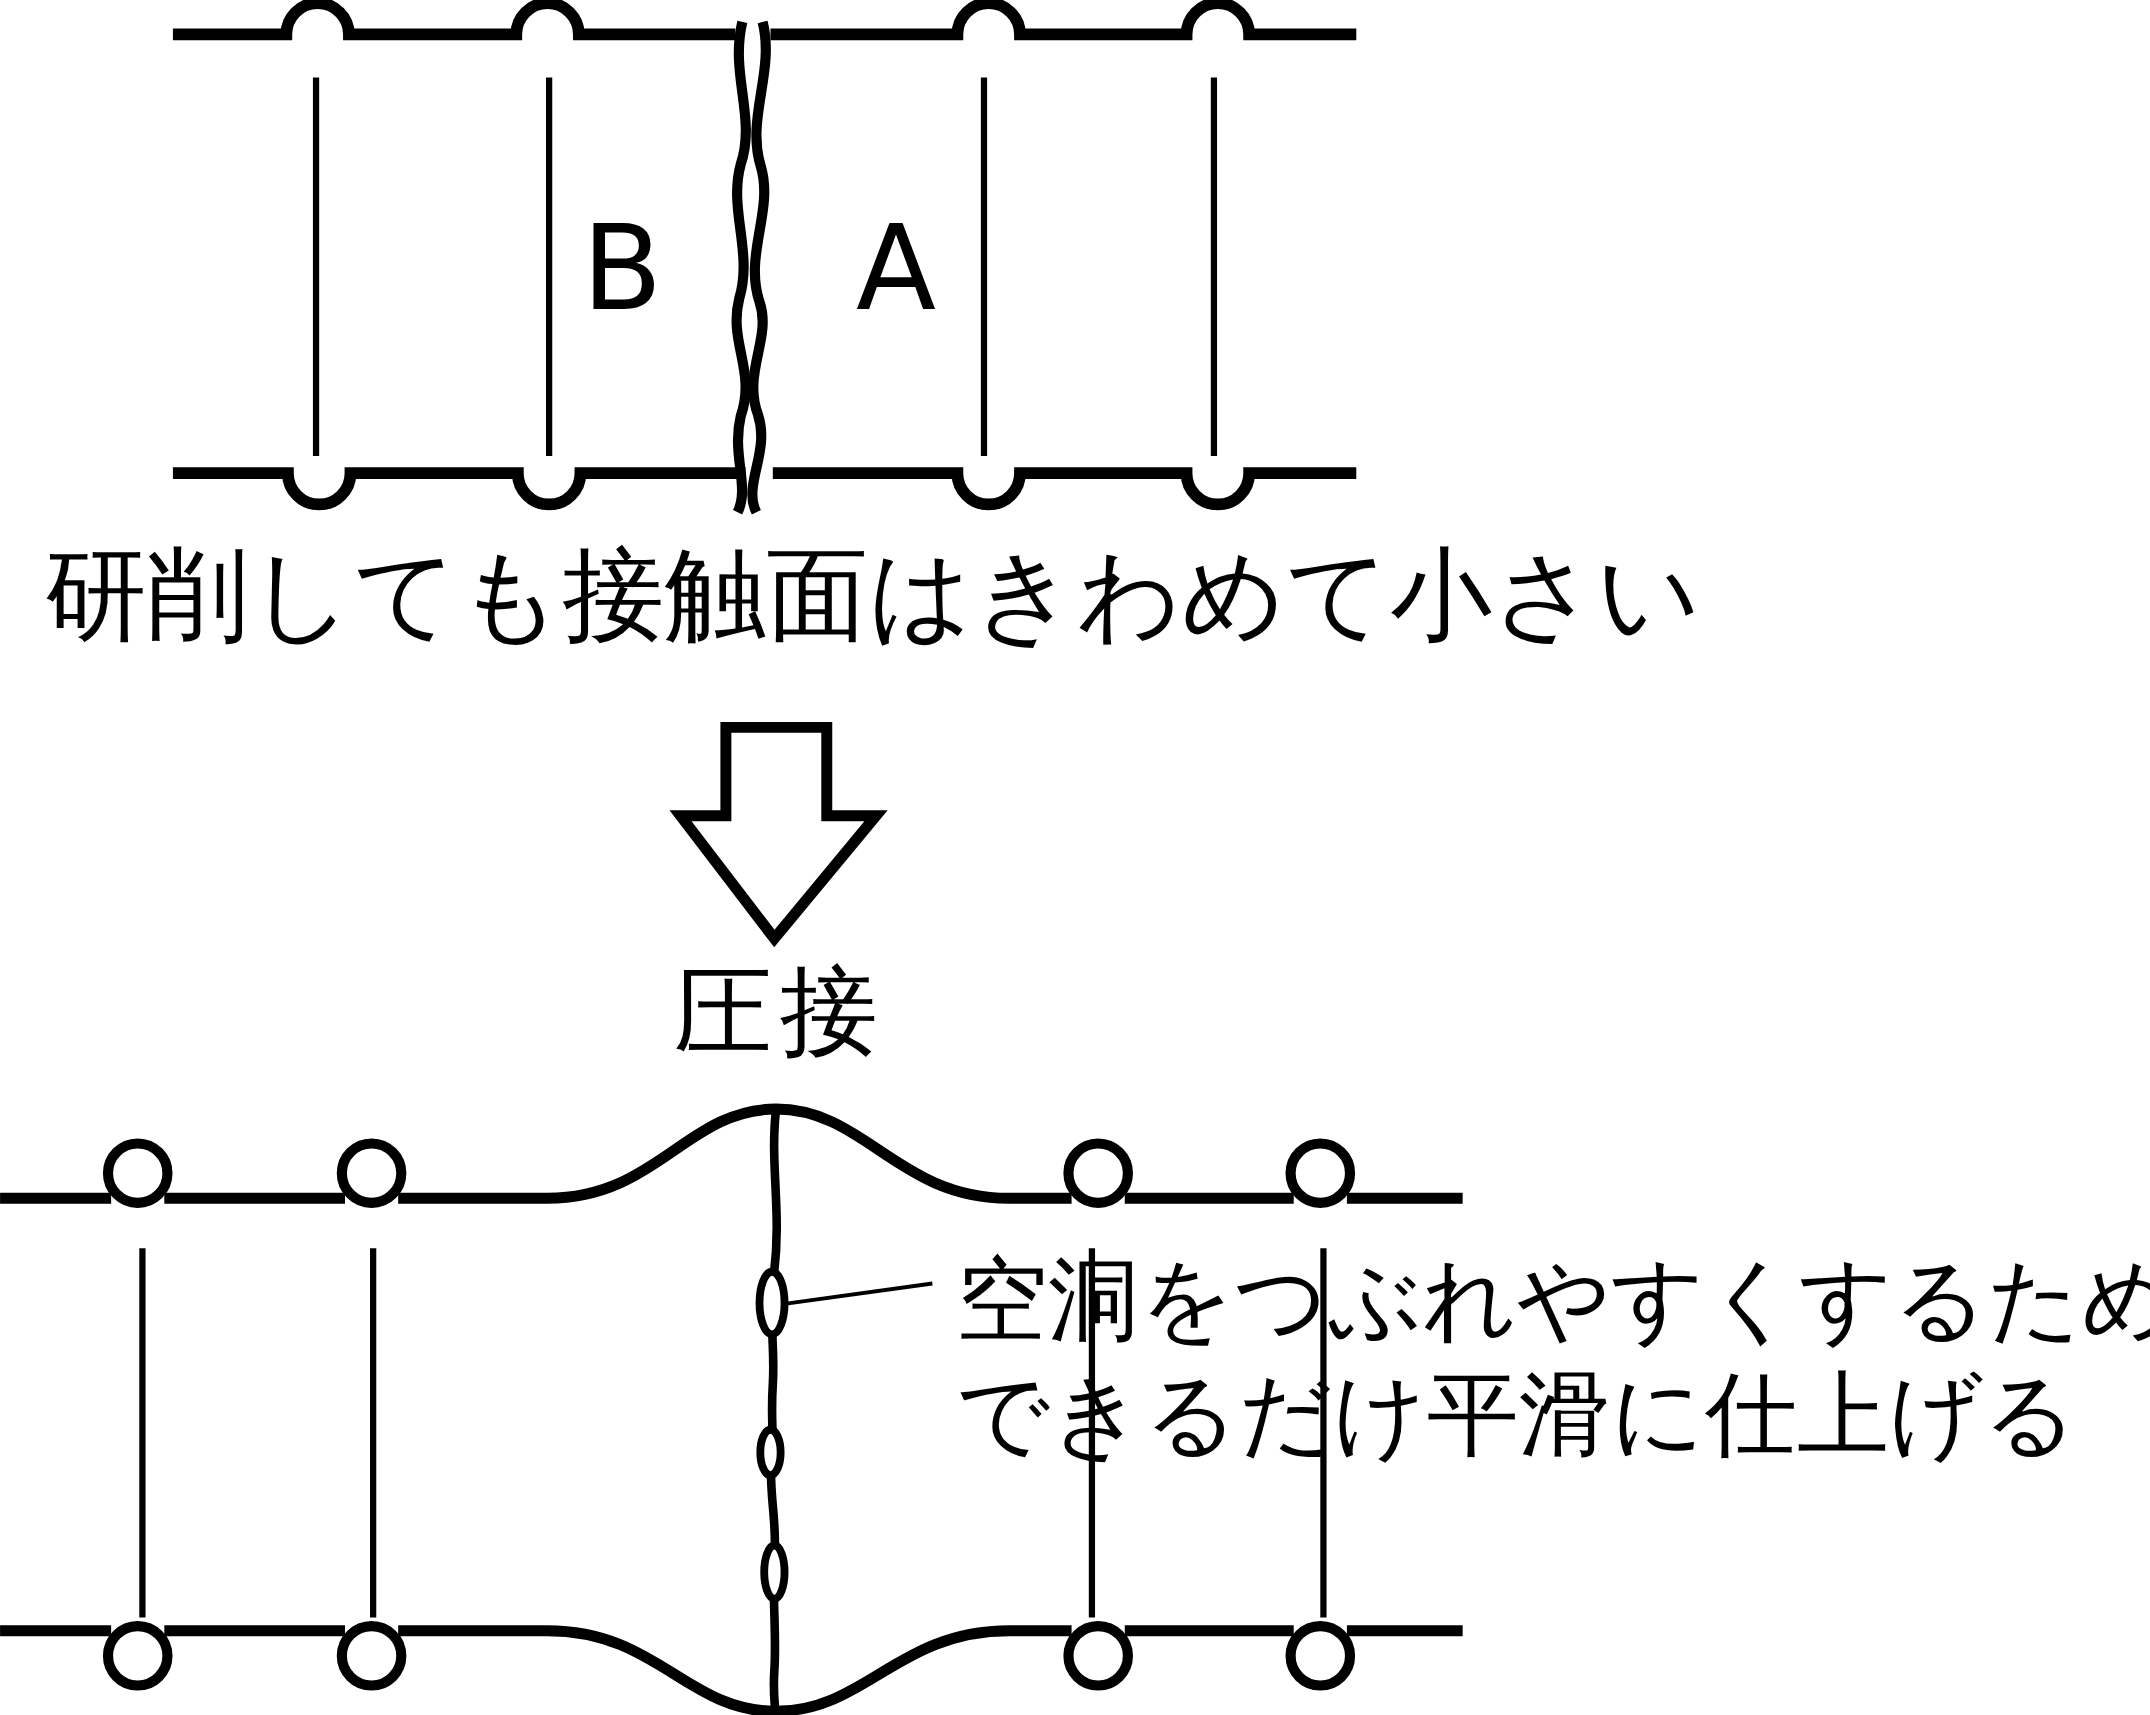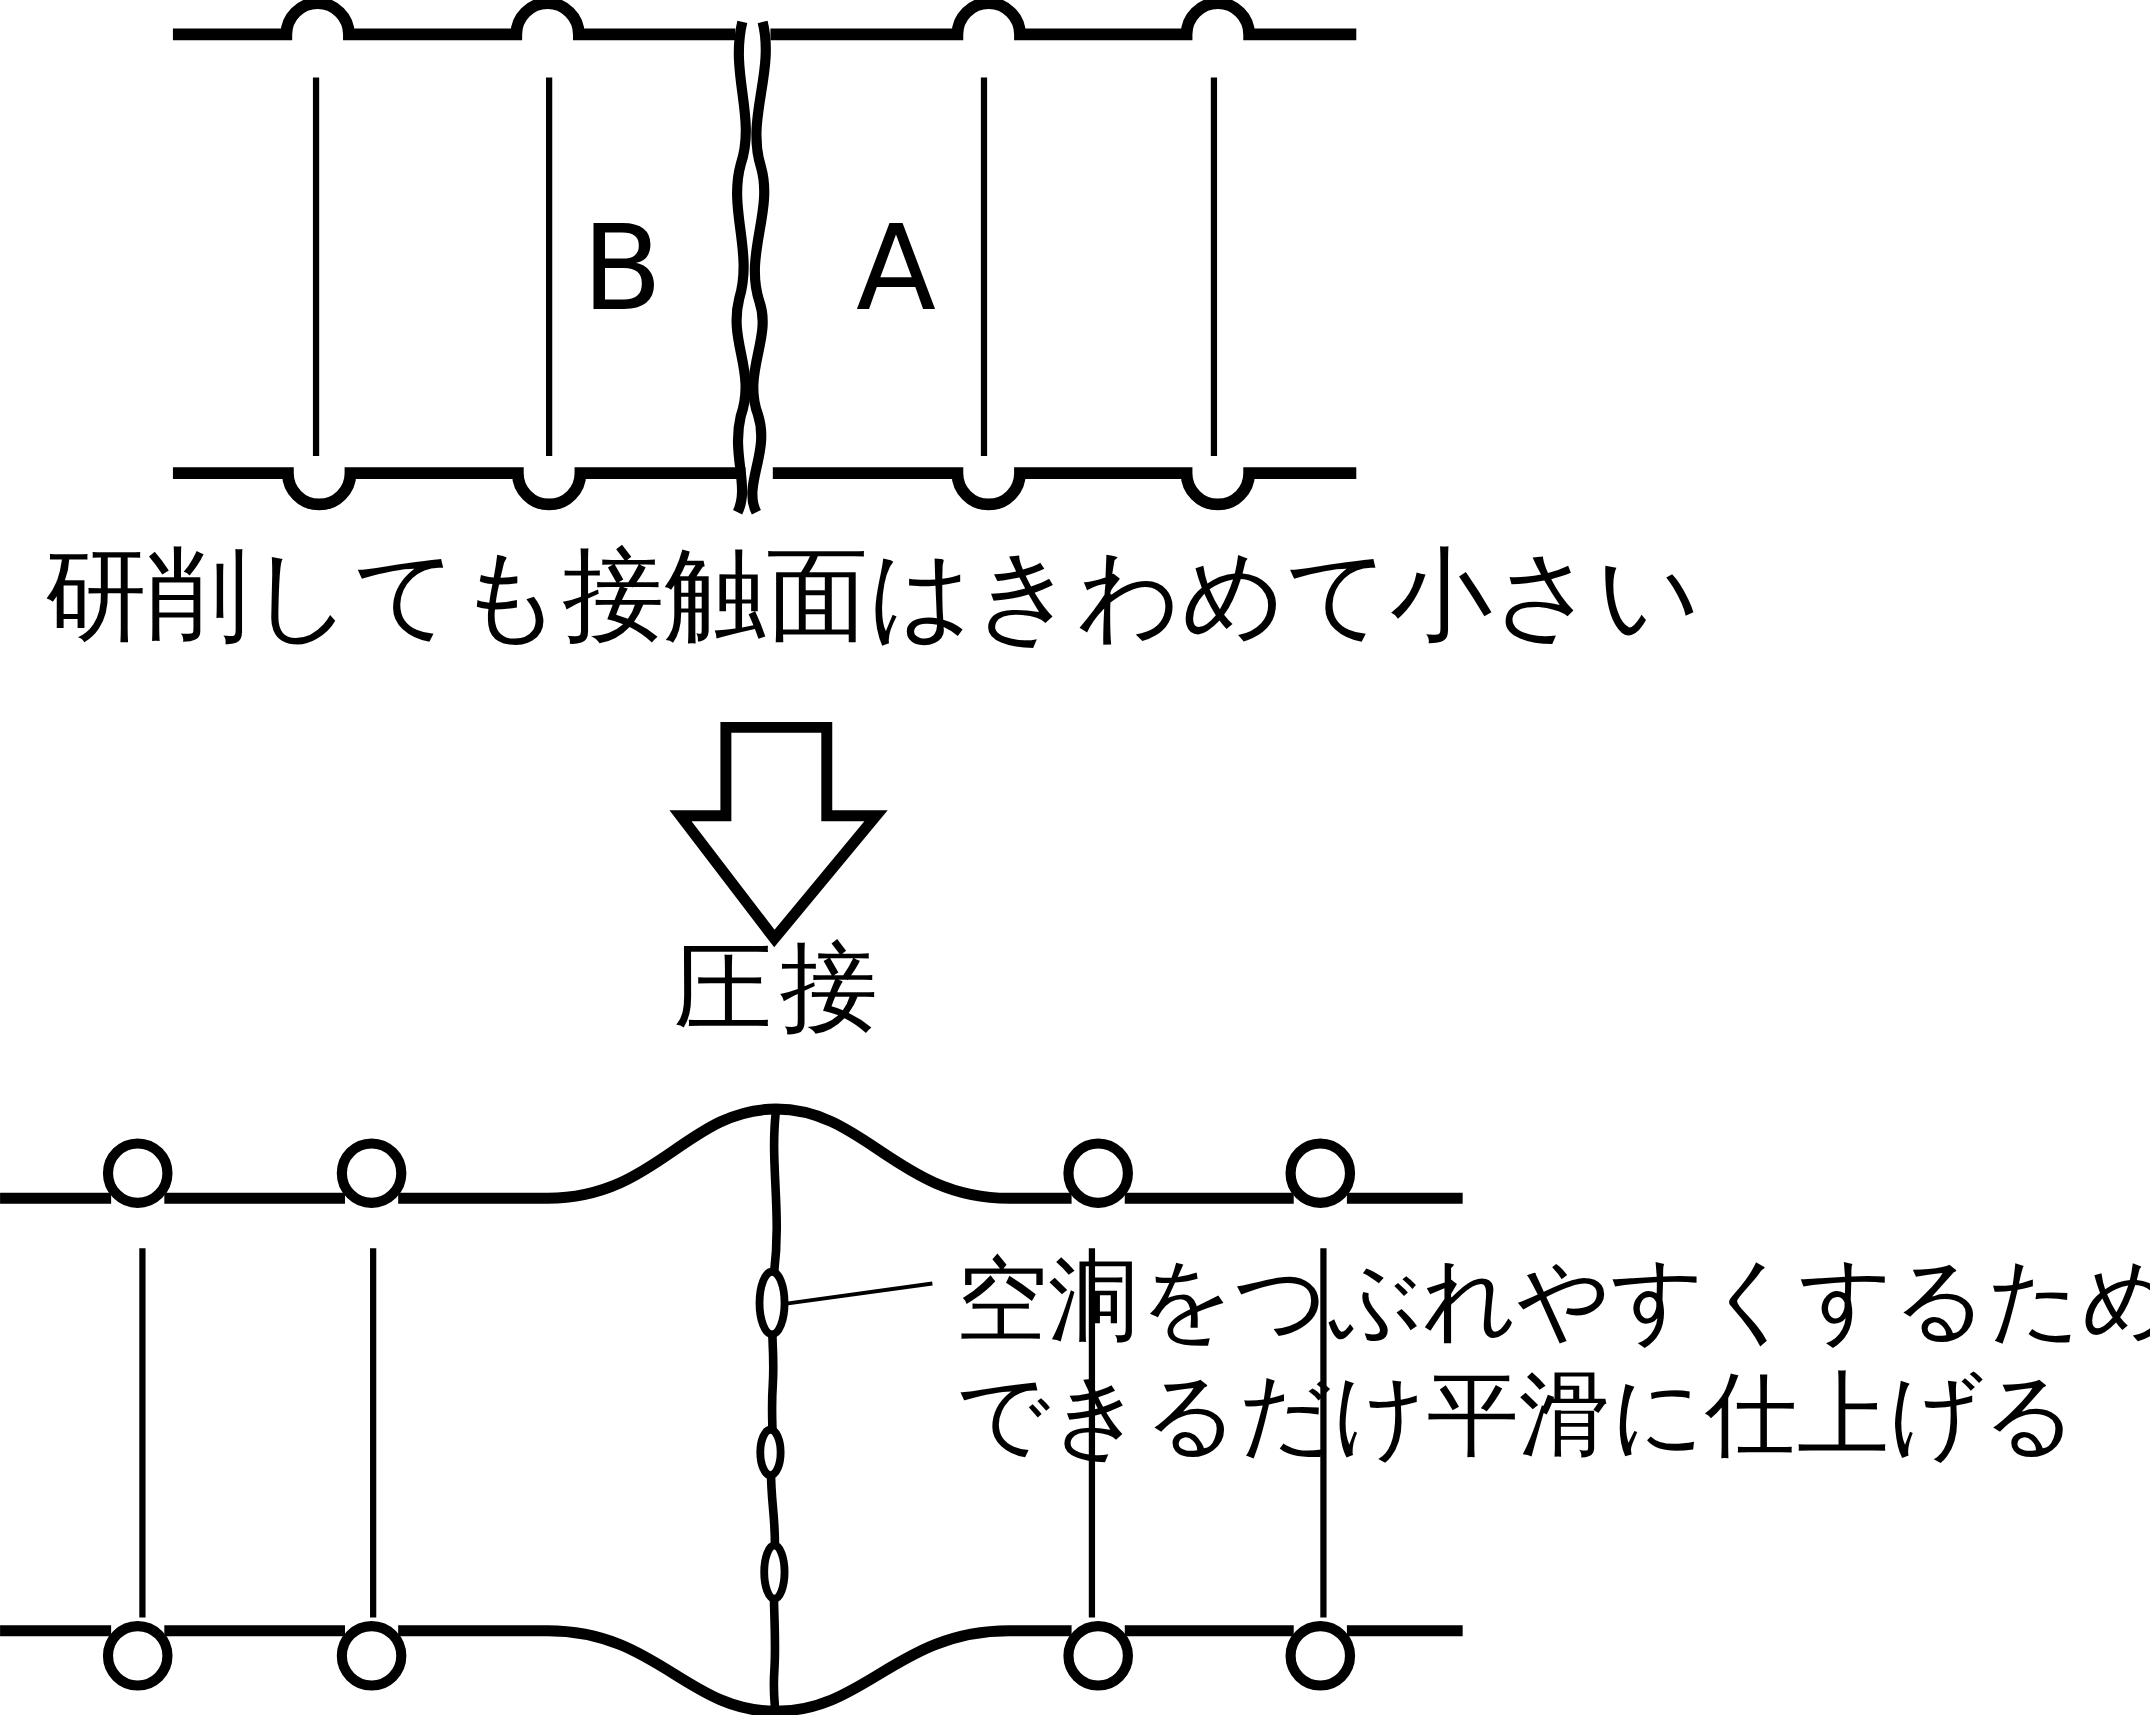--- a/index.html
+++ b/index.html
@@ -33,21 +33,21 @@
   }
   #caption-top {
     left: 45px;
     top: 544px;
     font-size: 102px;
   }
   #label-b { left: 582px; top: 210px; }
   #label-a { left: 856px; top: 210px; }
   #arrow-label {
     left: 674px;
-    top: 938px;
+    top: 962px;
     font-size: 98px;
     letter-spacing: 7.8px;
   }
   #annotation {
     left: 956px;
     top: 1242px;
     font-size: 92px;
     line-height: 1.25;
   }
 </style>

